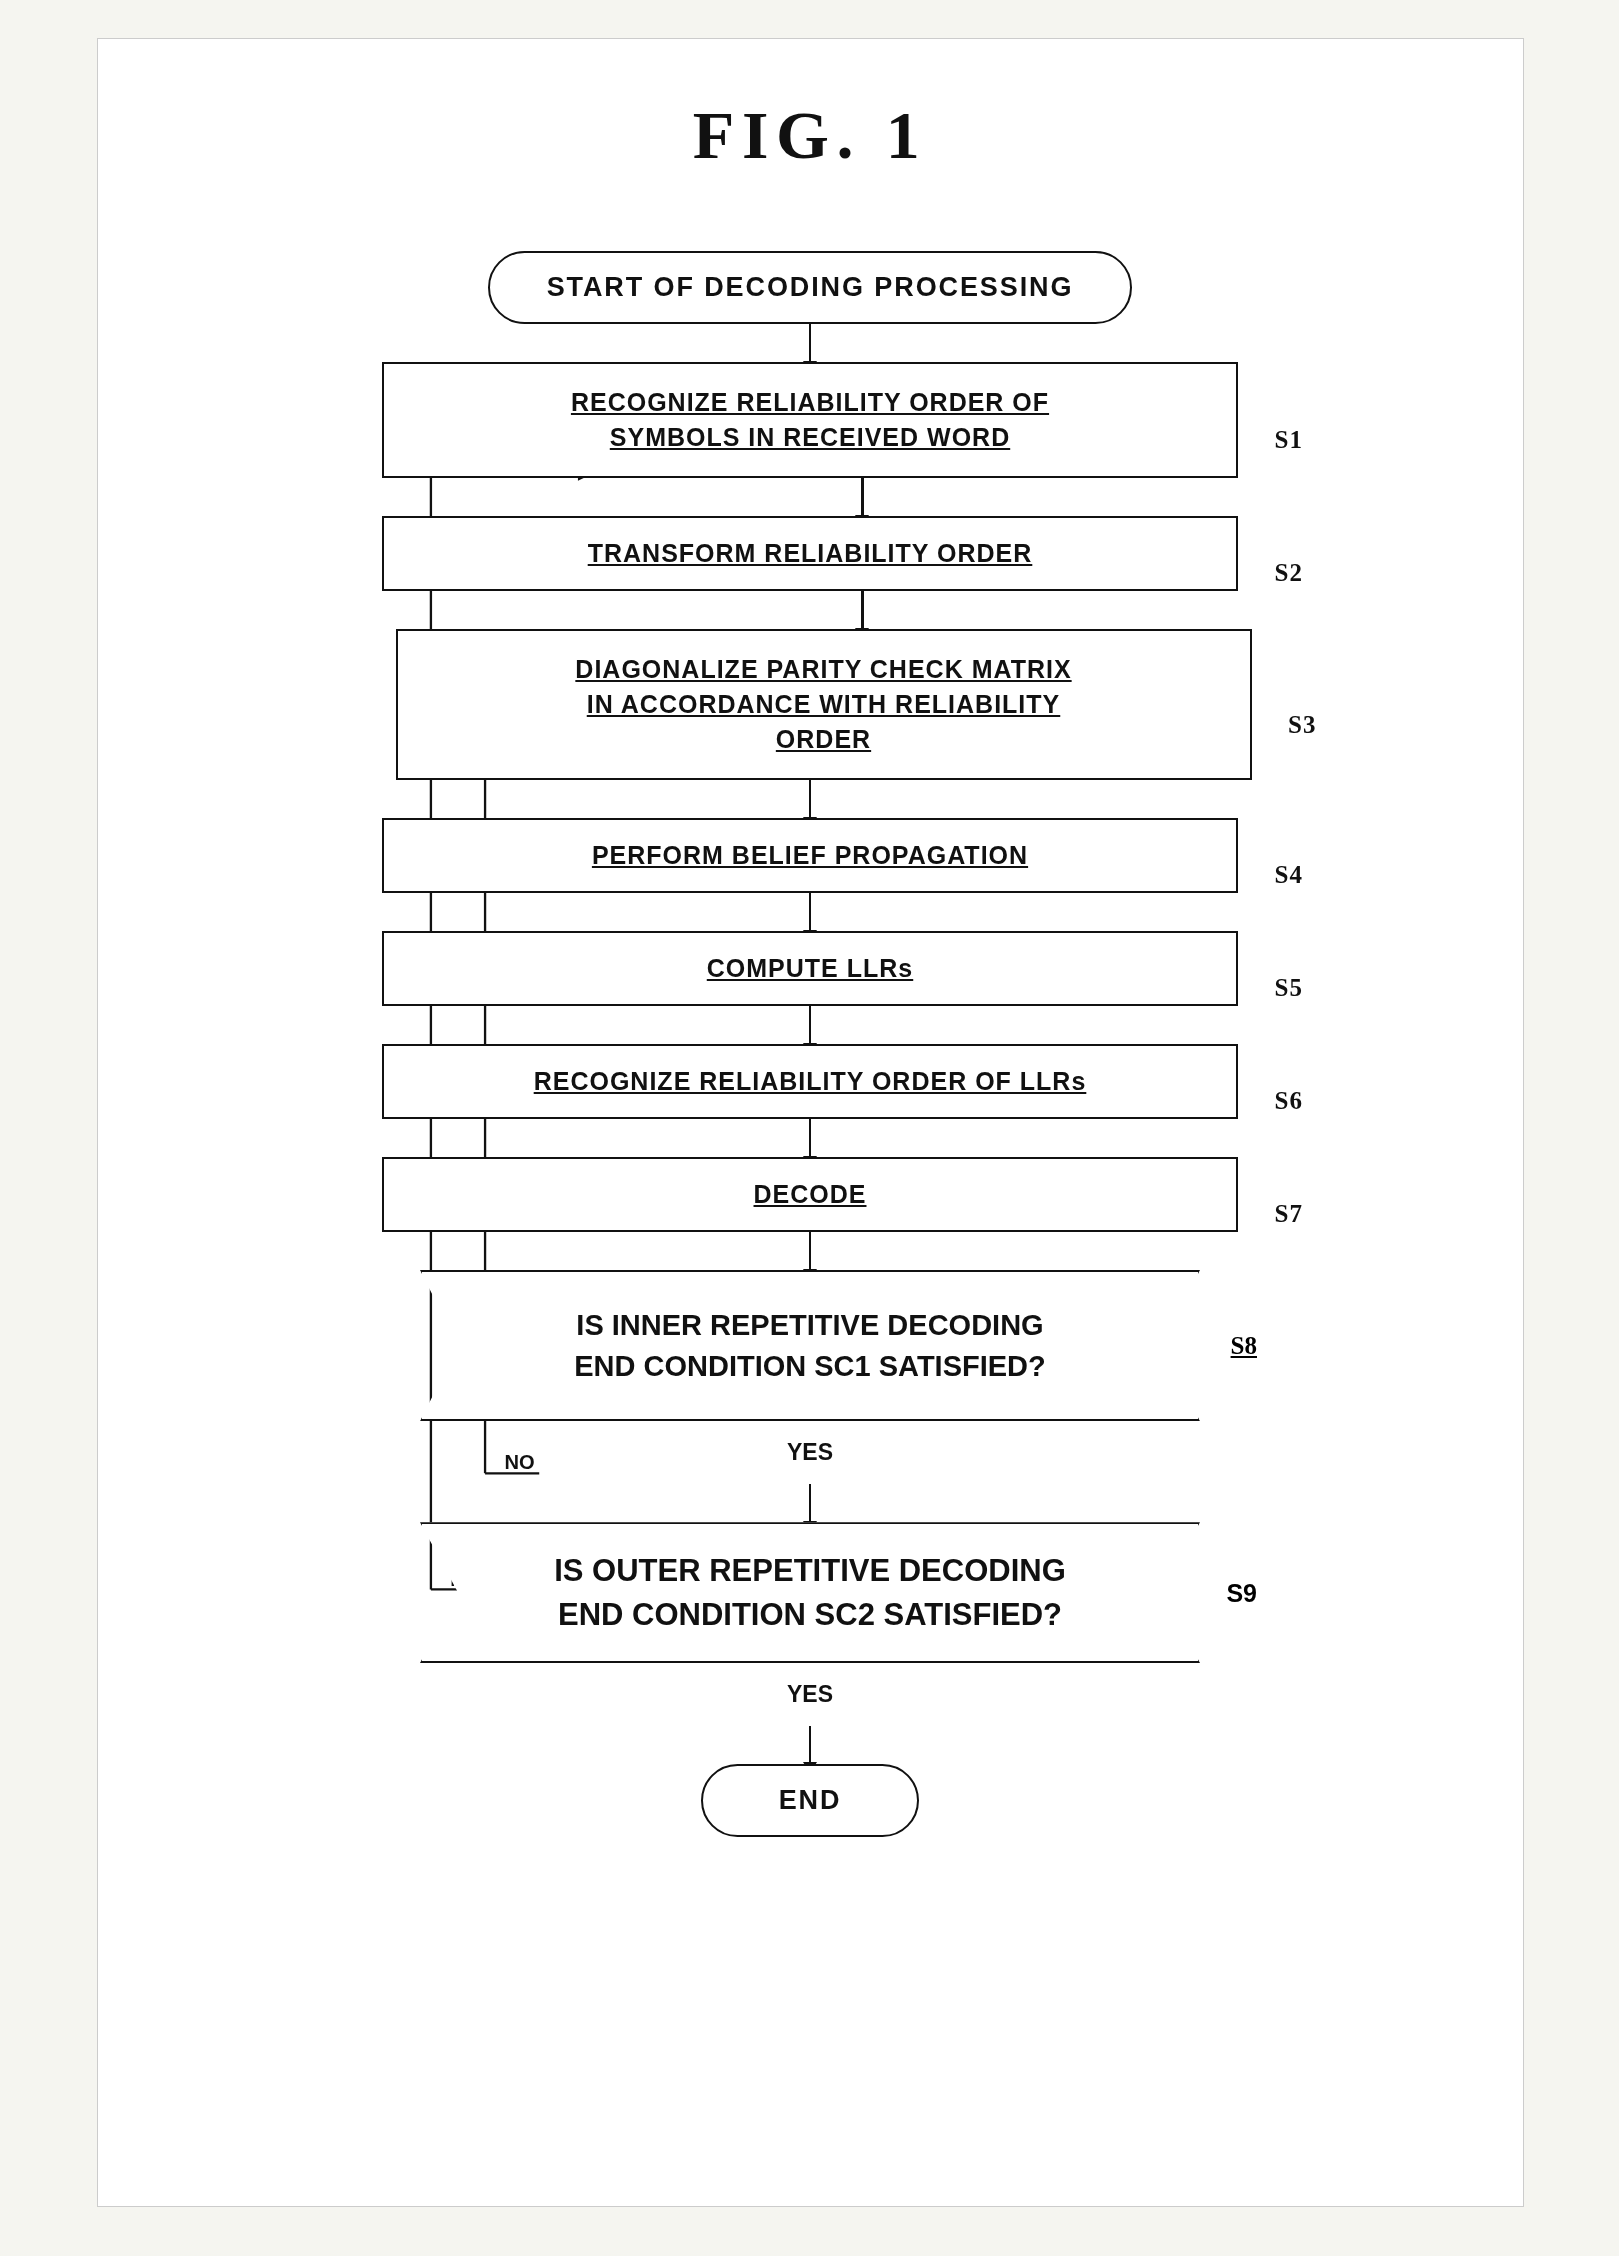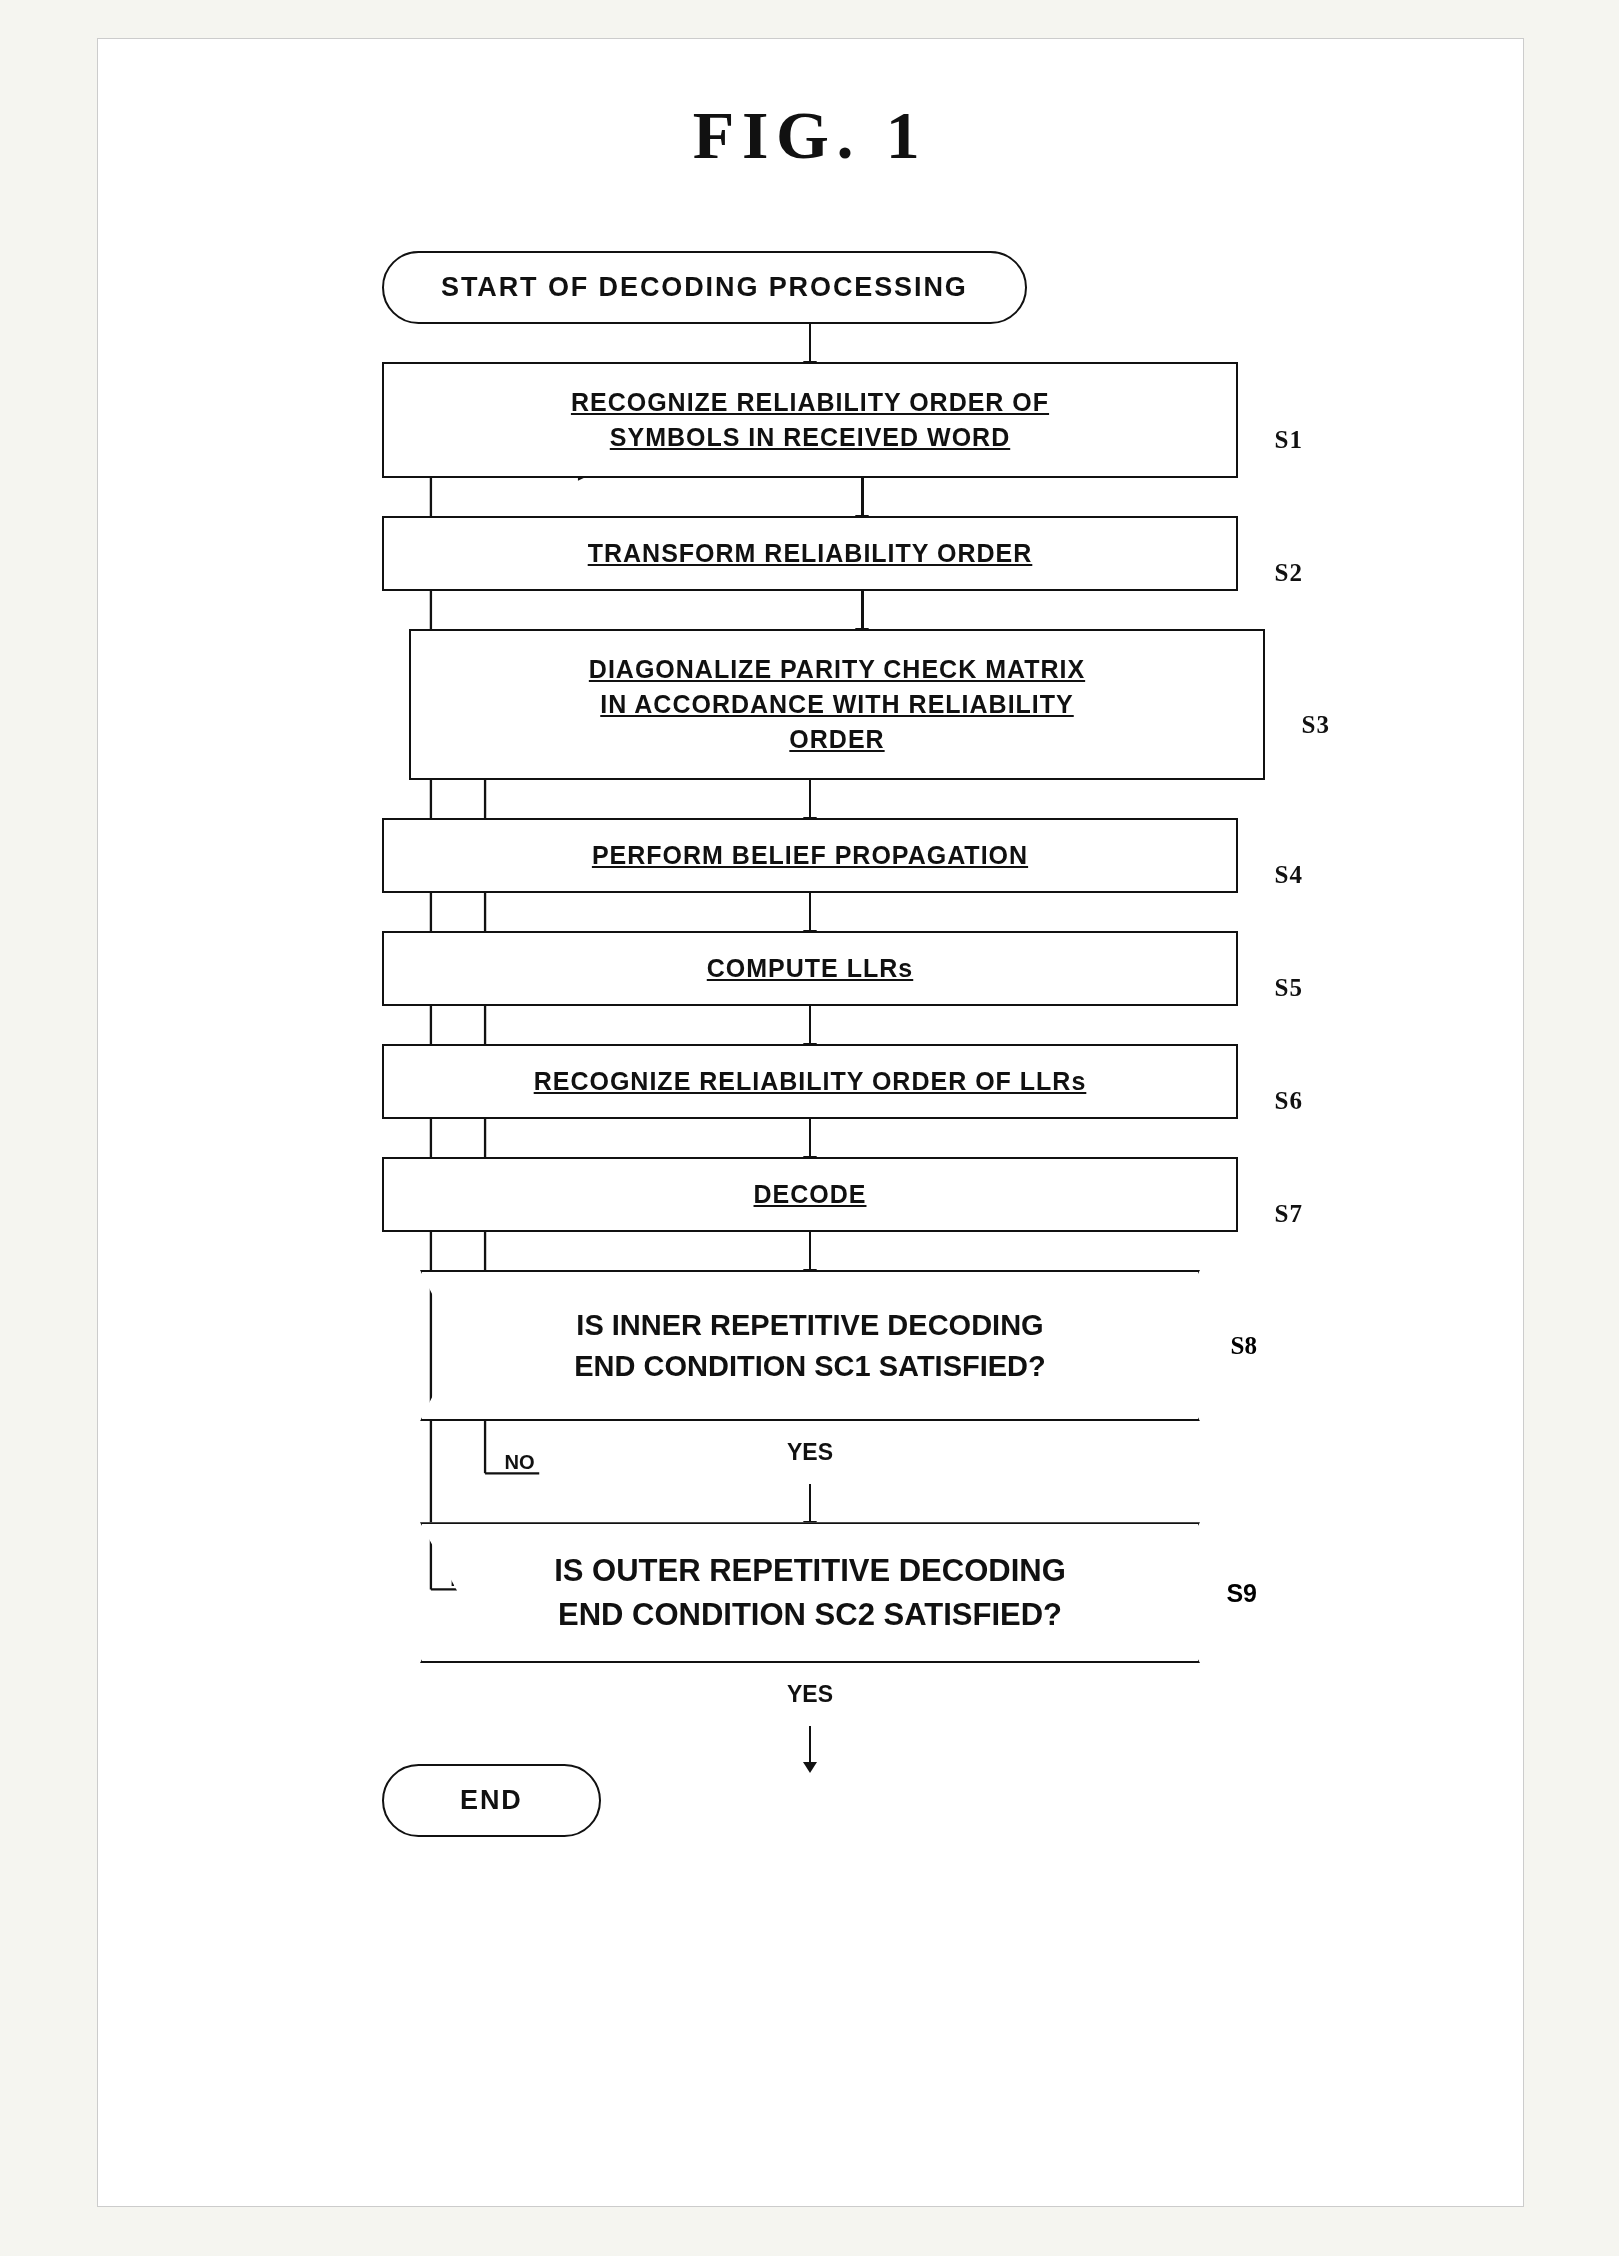--- a/index.html
+++ b/index.html
@@ -101,21 +101,21 @@
       display: flex;
       align-items: center;
       justify-content: center;
       position: relative;
       width: 100%;
     }
 
     .center-col {
       display: flex;
       flex-direction: column;
-      align-items: flex-start;
+      align-items: center;
       width: 856px;
     }
 
     
     .label-yes {
       font-size: 23px;
       font-weight: bold;
       color: #111;
       margin: 18px 0;
     }
@@ -265,21 +265,21 @@
             font-weight:bold;
             text-align:center;
             color:#111;
             padding:33px 48px;
             line-height:1.4;
             clip-path: polygon(38px 50%, 0% 0%, calc(100%) 0%, calc(100% - 38px) 50%, calc(100%) 100%, 0% 100%);
             position:relative;
           ">
             IS INNER REPETITIVE DECODING<br>END CONDITION SC1 SATISFIED?
           </div>
-          <span style="position:absolute;right:-19px;top:50%;transform:translateY(-50%);font-size:25px;font-weight:bold;font-family:serif;">S8</span>
+          <span style="position:absolute;right:-19px;top:50%;transform:translateY(-50%);font-size:25px;font-weight:bold;font-family:serif;text-decoration:underline;">S8</span>
         </div>
       </div>
     </div>
 
     <div style="display:flex;flex-direction:column;align-items:center;">
       <div class="label-yes">YES</div>
       <div class="arrow-down"></div>
     </div>
 
     <div class="step-row">

